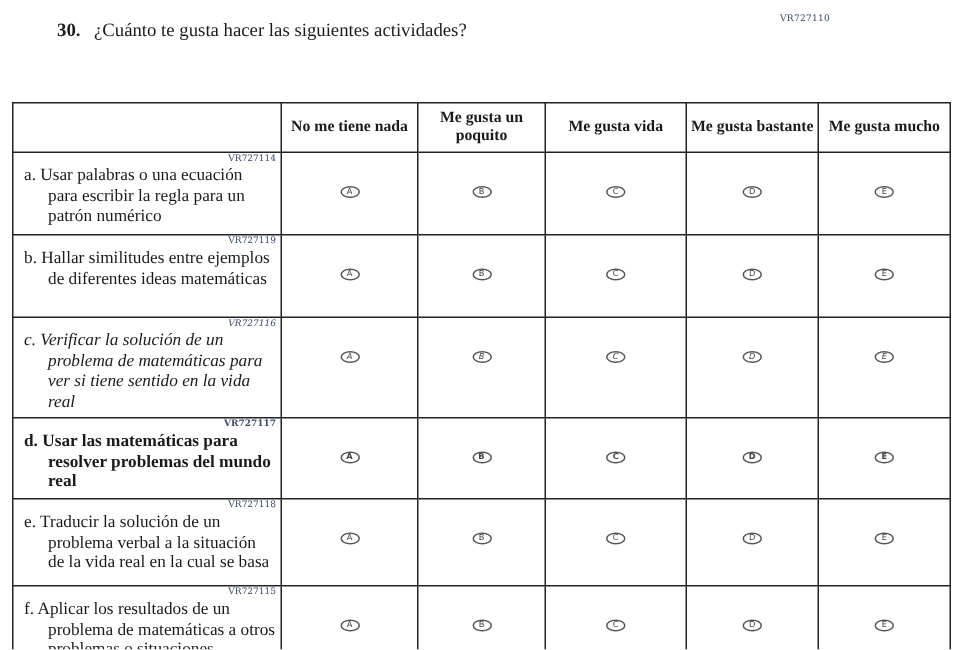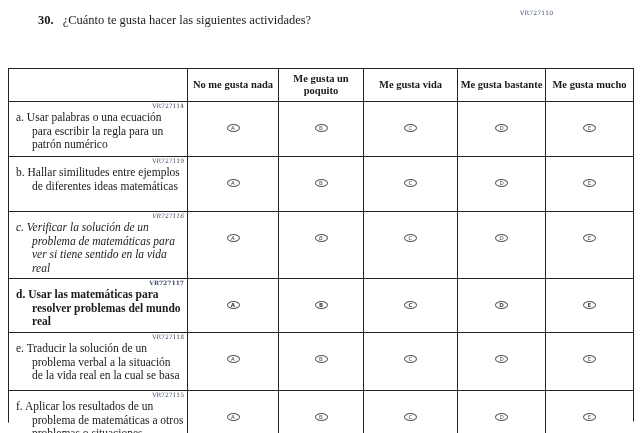--- a/index.html
+++ b/index.html
@@ -1,18 +1,18 @@
 <!DOCTYPE html>
 <html><head>
 <meta charset="utf-8">
 <style>
   html, body { margin:0; padding:0; background:#fff; }
   .page {
     position:relative; width:641px; height:433px; background:#ffffff;
-    font-family:"Liberation Serif", serif; color:#1a1a1a; overflow:hidden;border-radius:32px;
+    font-family:"Liberation Serif", serif; color:#1a1a1a; overflow:hidden;
   }
   .form-code {
     position:absolute; top:9px; left:520px;
     font-size:6px; letter-spacing:0.2px; color:#3b4a66;
     font-family:"DejaVu Serif", serif;
   }
   .question-line {
     position:absolute; top:13px; left:38px; font-size:12.5px; white-space:nowrap;
   }
   .qnum { font-weight:bold; margin-right:9px; }
@@ -67,21 +67,21 @@
       <col style="width:179px">
       <col style="width:91px">
       <col style="width:85px">
       <col style="width:94px">
       <col style="width:88px">
       <col style="width:88px">
     </colgroup>
     <thead>
       <tr>
         <th></th>
-      <th>No me gusta nada</th>
+      <th>No me tiene nada</th>
           <th>Me gusta un poquito</th>
           <th>Me gusta vida</th>
           <th>Me gusta bastante</th>
           <th>Me gusta mucho</th>
         </tr>
     </thead>
     <tbody id="grid-body">
         <tr>
           <td class="activity">
             <div class="code-line">VR727114</div>

